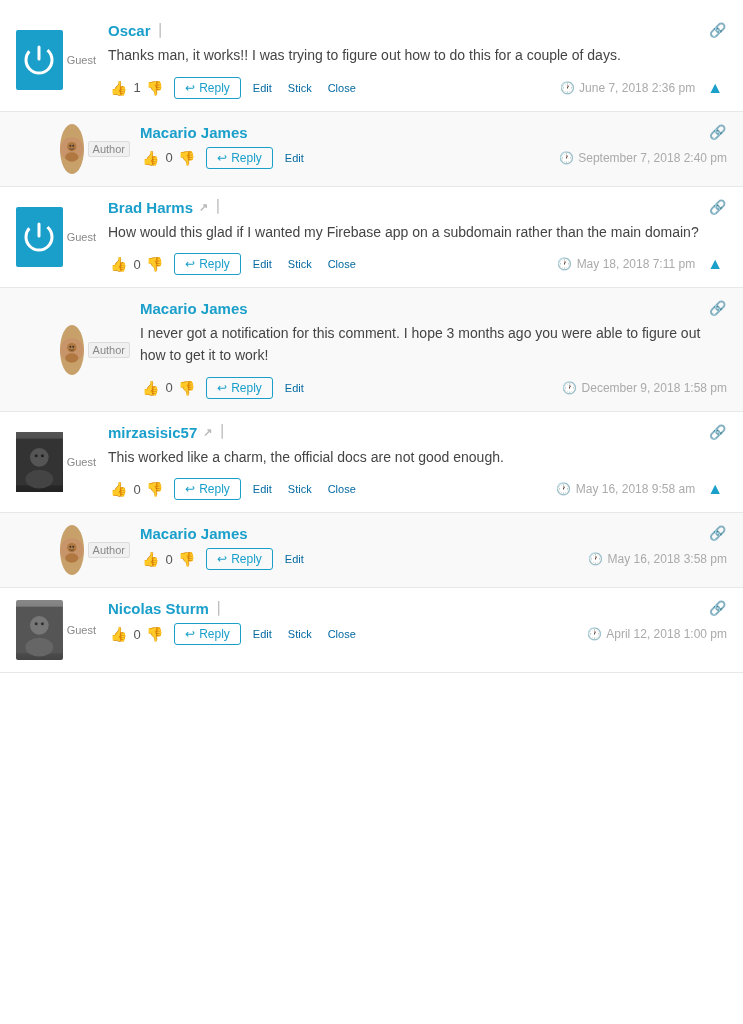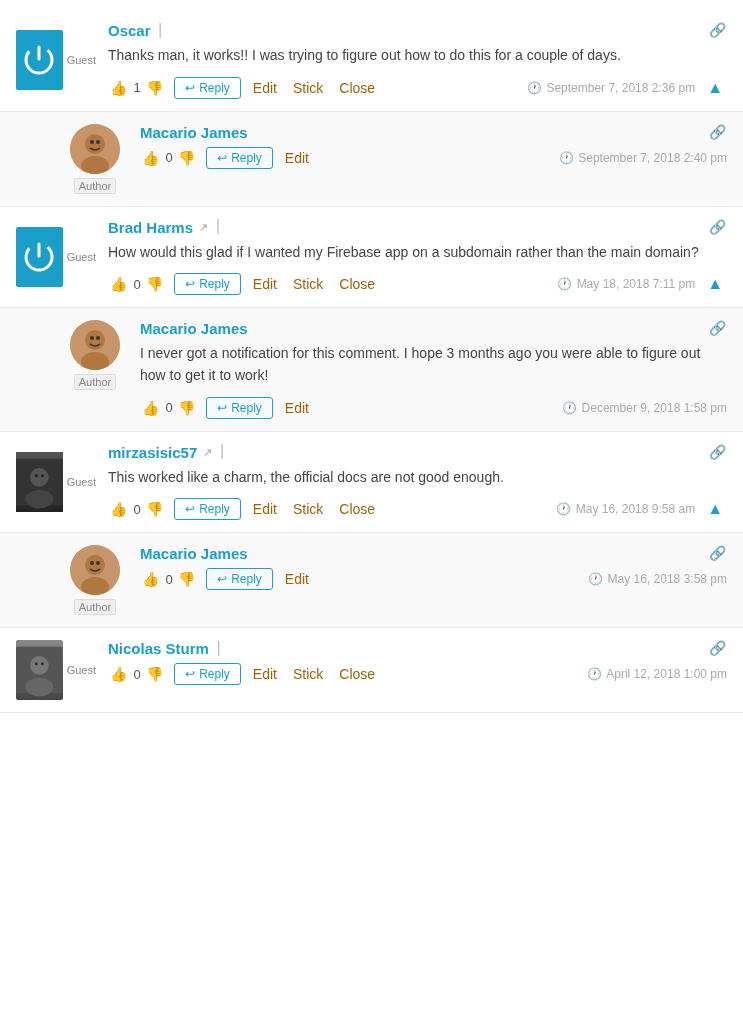--- a/index.html
+++ b/index.html
@@ -133,22 +133,22 @@
       border-radius: 3px;
       cursor: pointer;
       display: flex;
       align-items: center;
       gap: 4px;
     }
 
     .action-link {
       background: none;
       border: none;
-      color: #a16207;
-      font-size: 14px;
+      color: #0369a1;
+      font-size: 11px;
       cursor: pointer;
       padding: 2px 4px;
     }
 
     .comment-timestamp {
       margin-left: auto;
       font-size: 12px;
       color: #aaa;
       display: flex;
       align-items: center;
@@ -169,21 +169,21 @@
       display: flex;
       padding: 12px 16px 12px 60px;
       background: #f9f9f9;
       border-bottom: 1px solid #e8e8e8;
     }
 
     .reply-avatar-col {
       width: 70px;
       flex-shrink: 0;
       display: flex;
-      flex-direction: column;
+      flex-direction: row;
       align-items: center;
       gap: 4px;
     }
 
     .reply-avatar-img {
       width: 50px;
       height: 50px;
       border-radius: 50%;
       overflow: hidden;
       background: #c8a06a;
@@ -259,21 +259,21 @@
         </div>
         <button class="btn-reply">
           <span>↩</span>
           <span>Reply</span>
         </button>
         <button class="action-link">Edit</button>
         <button class="action-link">Stick</button>
         <button class="action-link">Close</button>
         <span class="comment-timestamp">
           <span>🕐</span>
-          <span>September 7, 2018 2:36 pm</span>
+          <span>June 7, 2018 2:36 pm</span>
         </span>
         <button class="collapse-btn">▲</button>
       </div>
     </div>
   </div>
 
   <div class="reply-comment">
     <div class="reply-avatar-col">
       <div class="reply-avatar-img">
         <svg width="50" height="50" viewBox="0 0 50 50">

